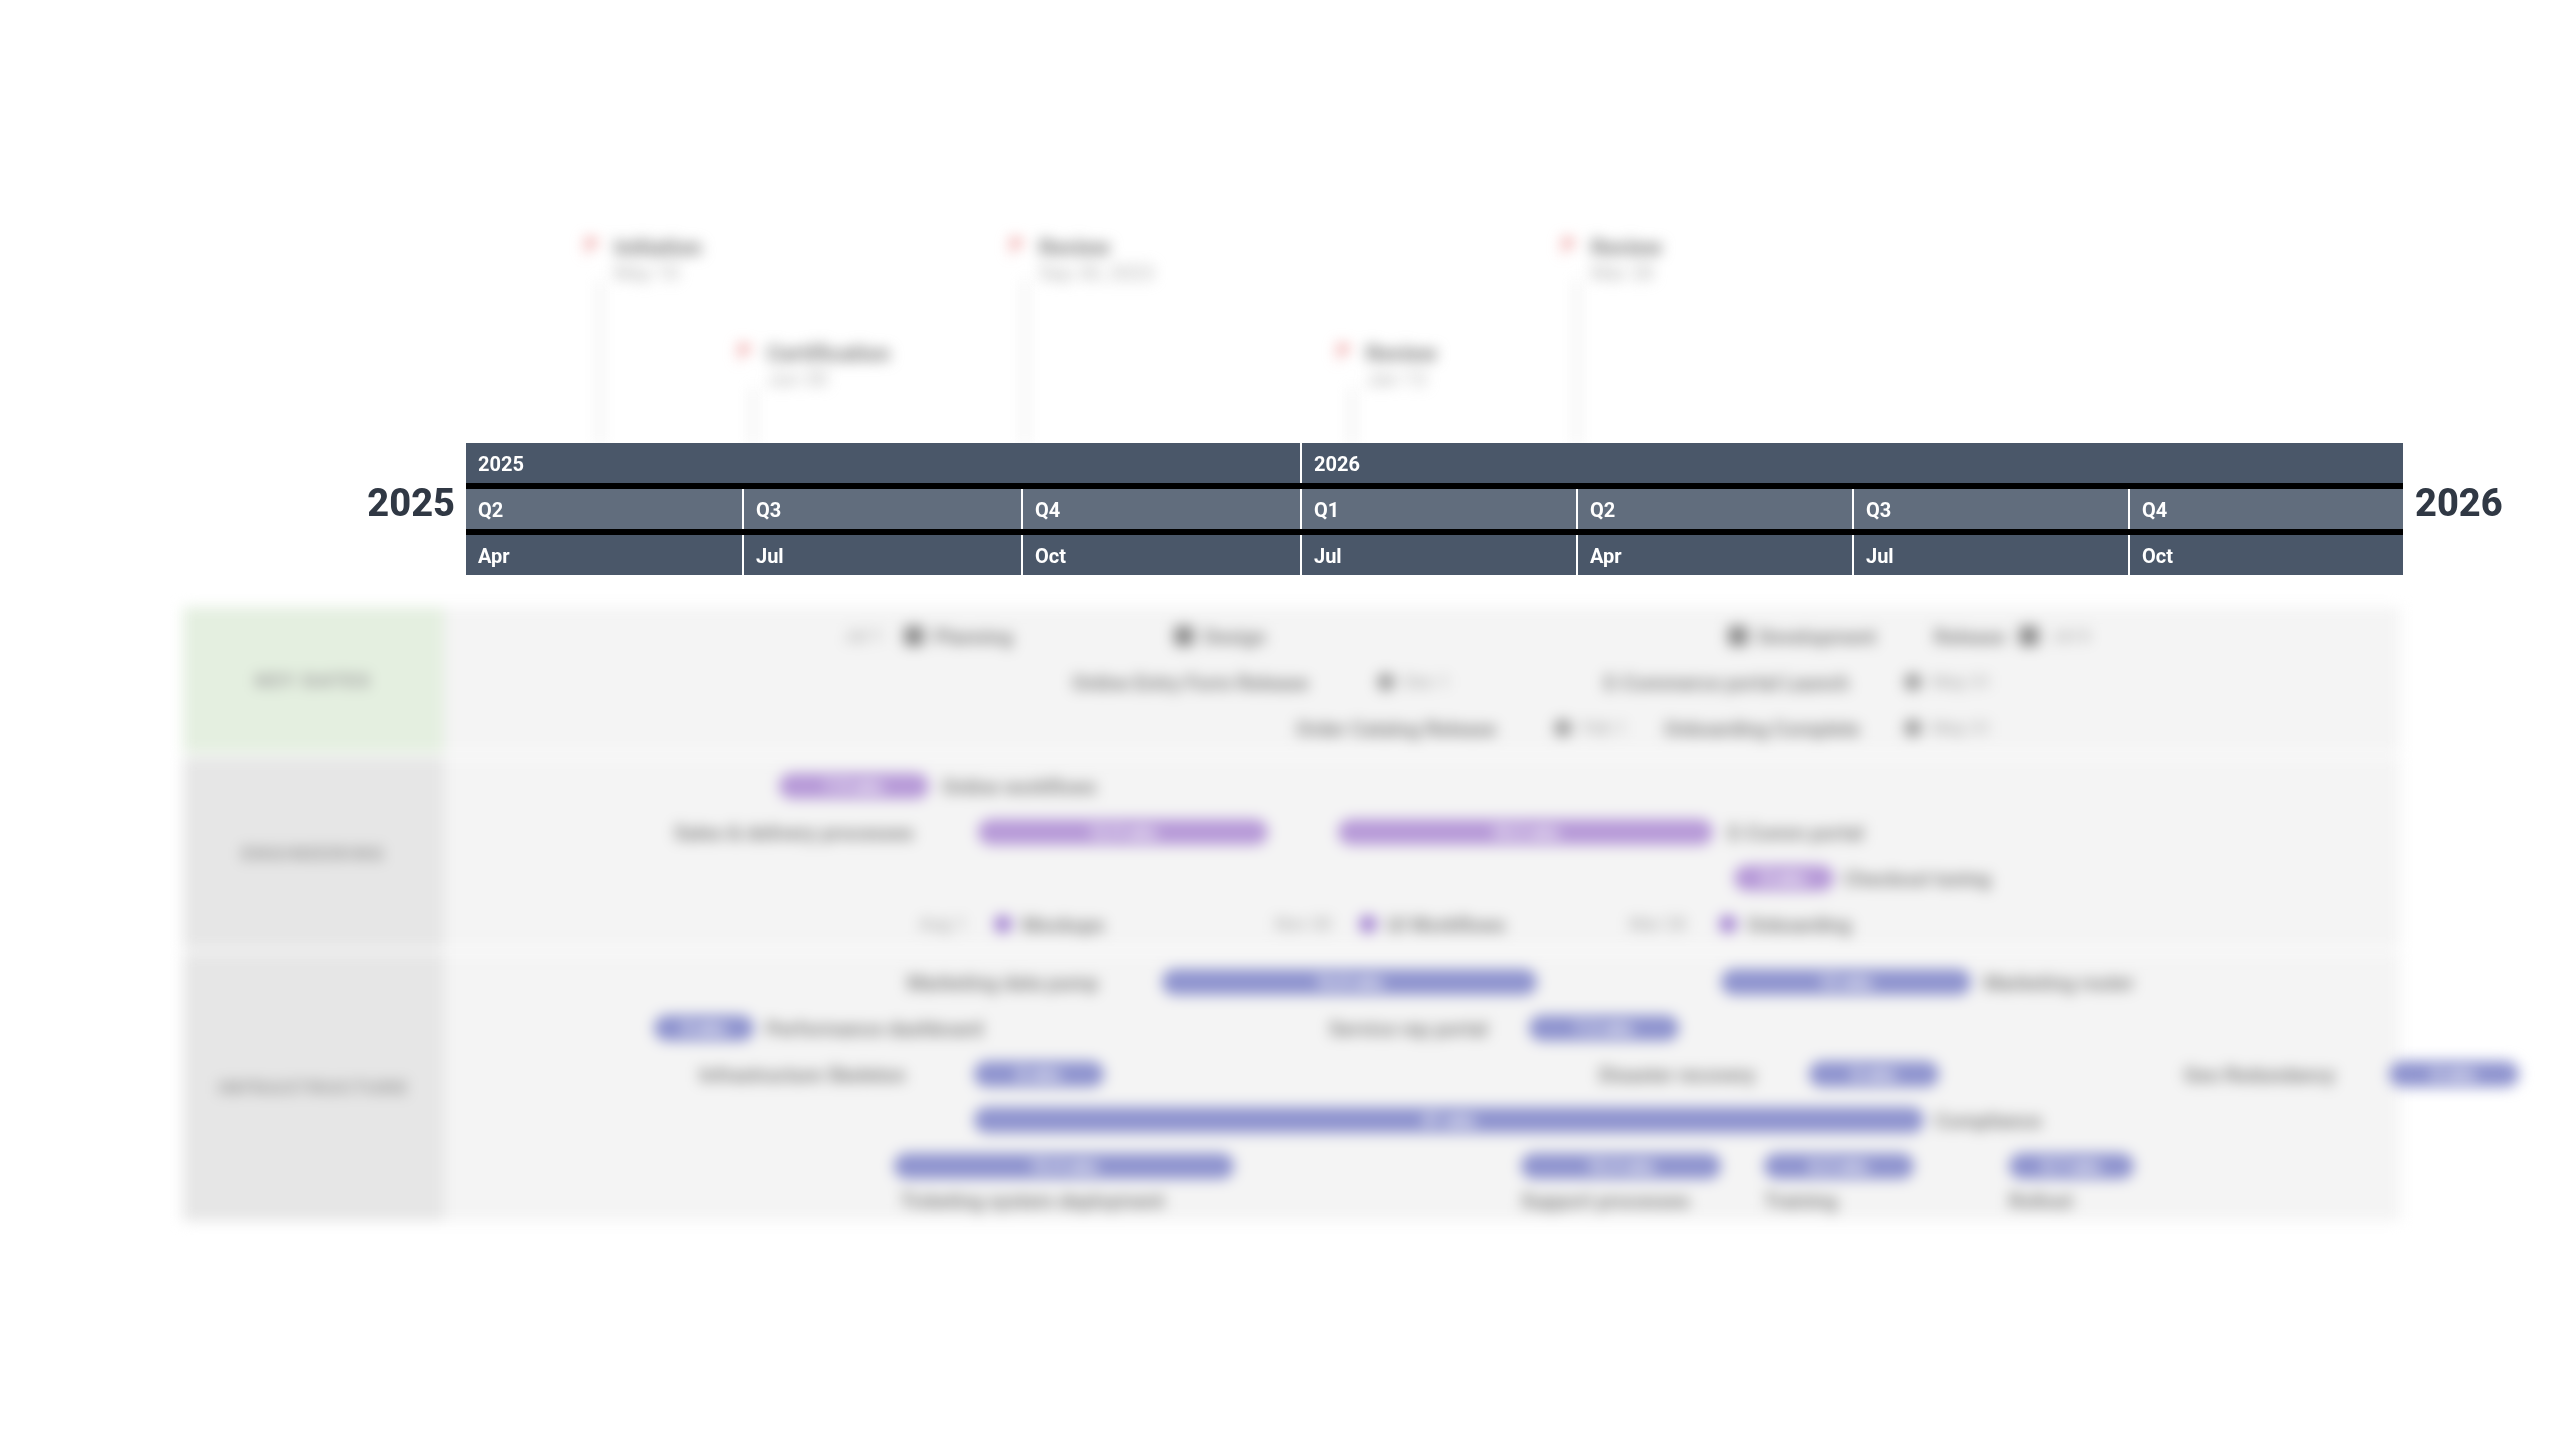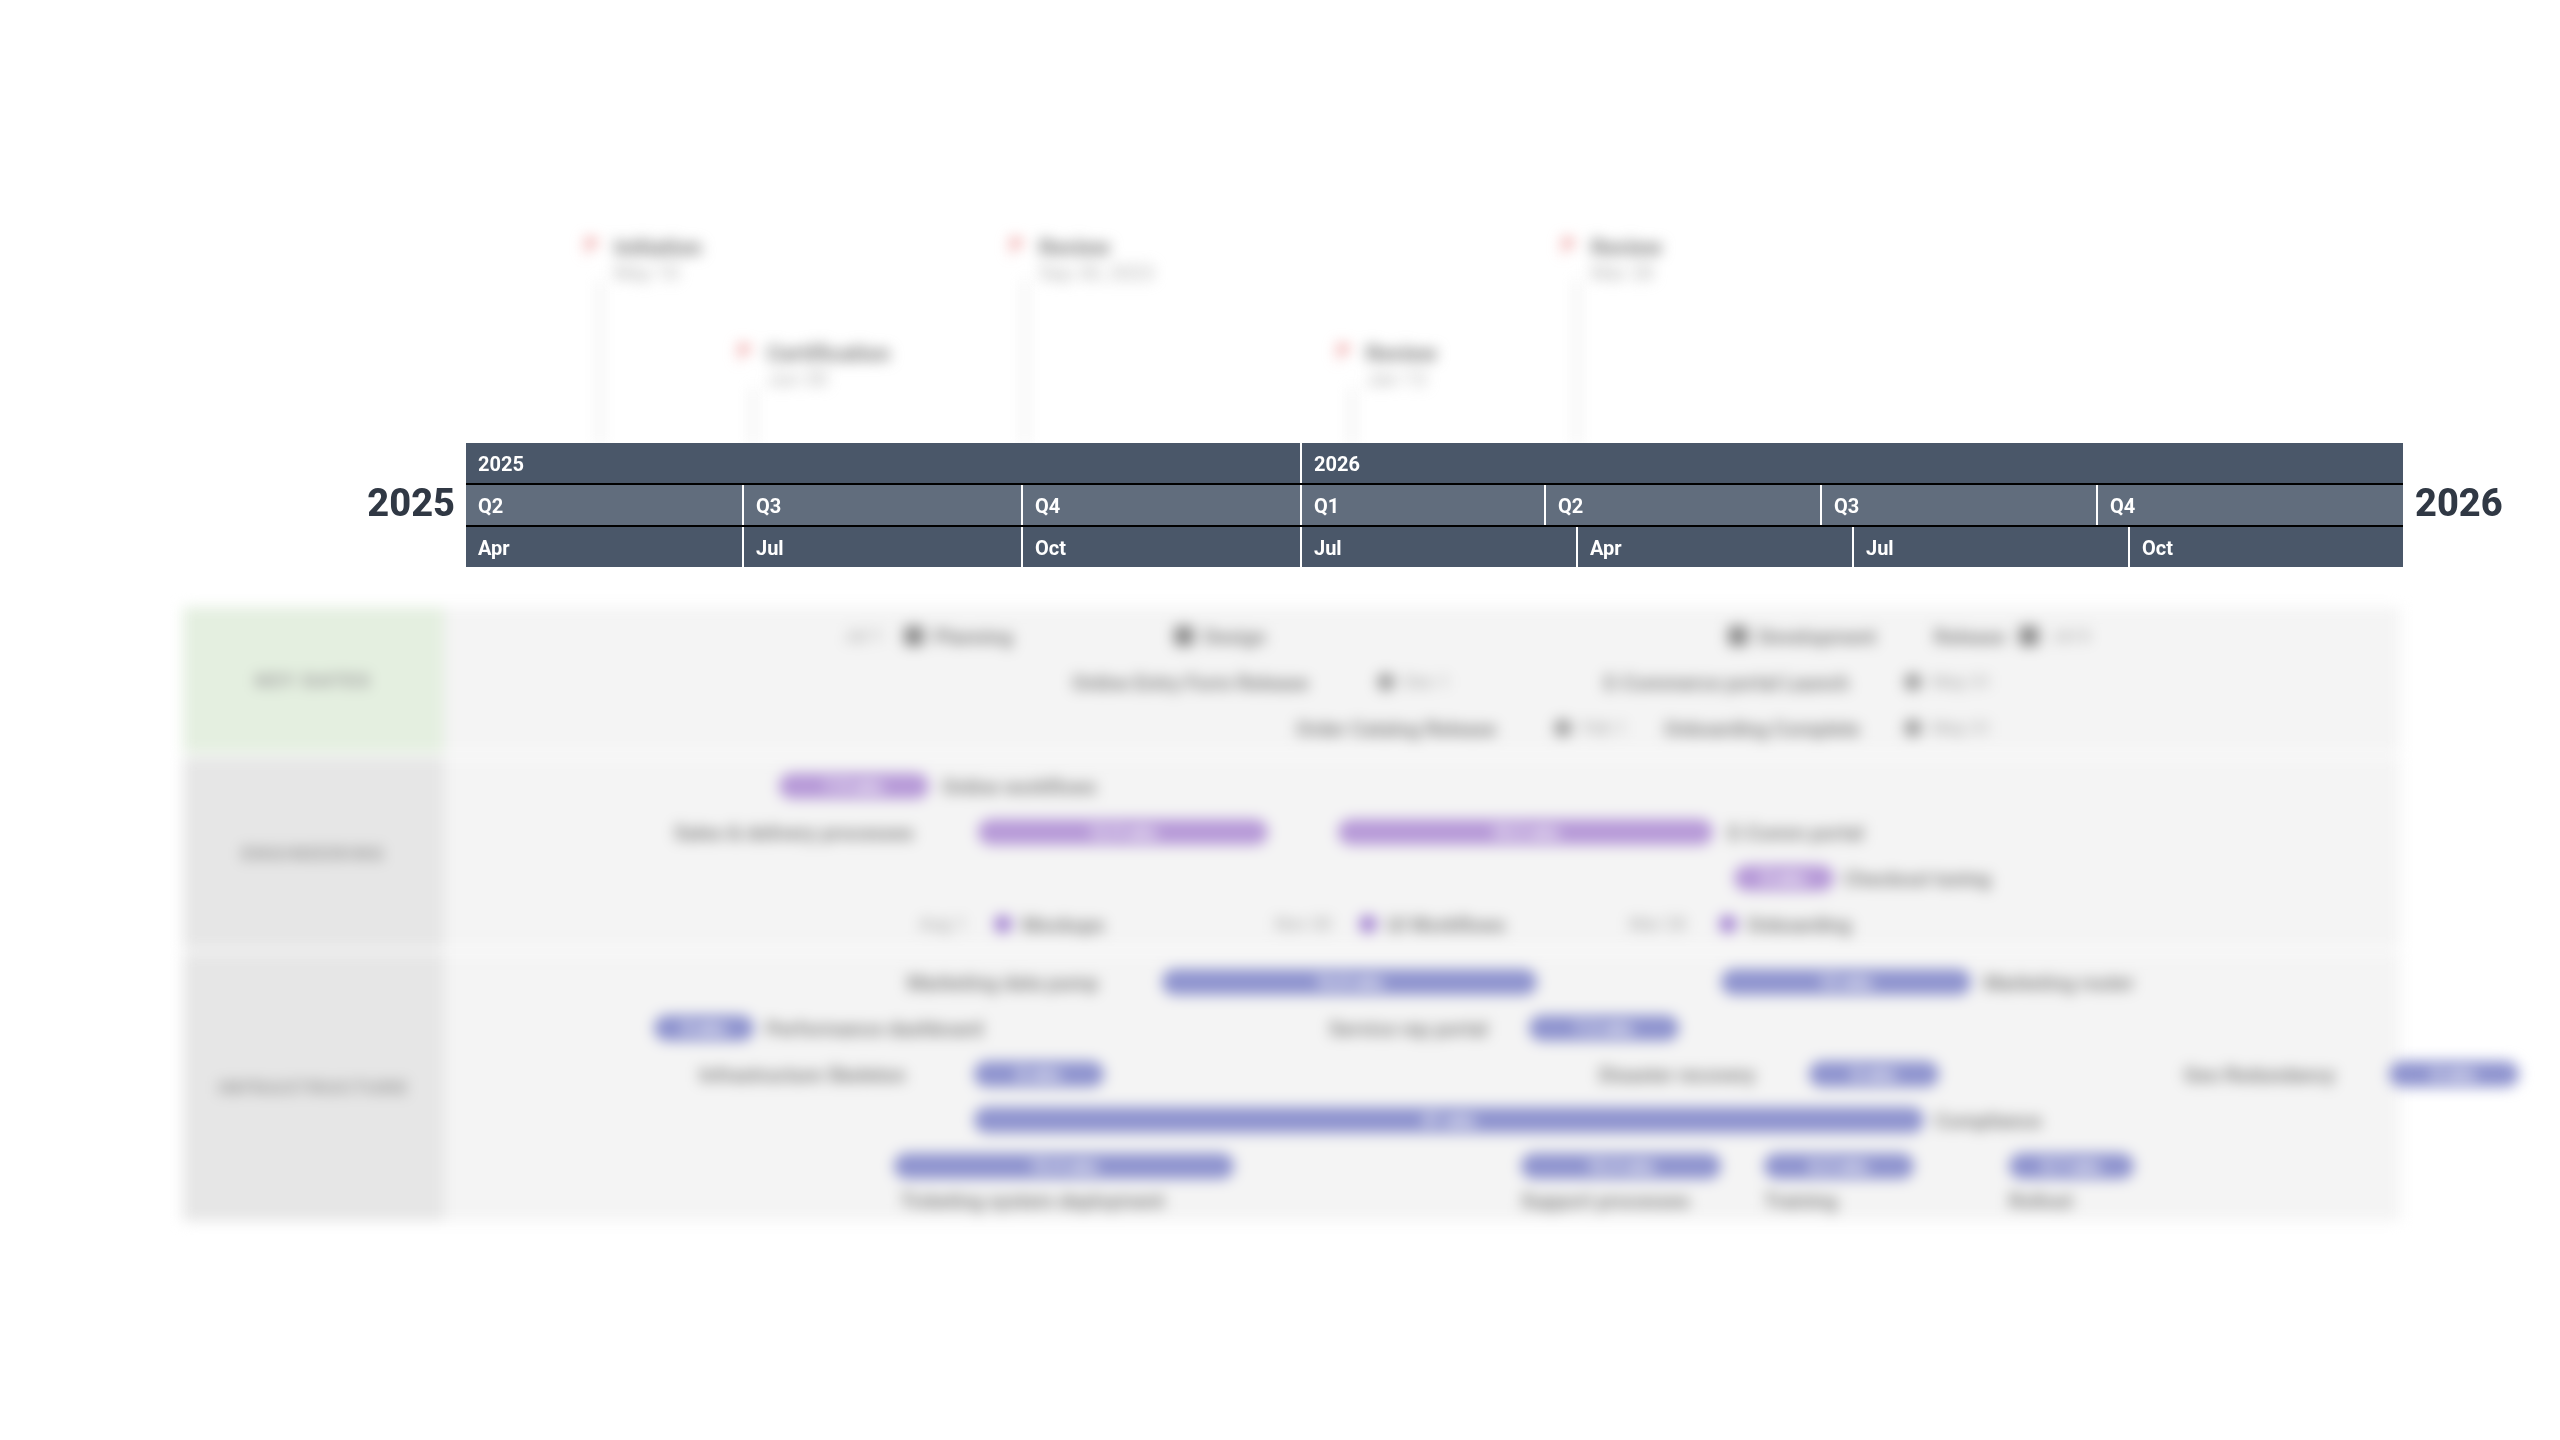--- a/index.html
+++ b/index.html
@@ -13,21 +13,21 @@
 .flag-text{display:flex;flex-direction:column;line-height:1.2}
 .flag-title{font-weight:700;font-size:22px;color:#7a7a7a}
 .flag-date{font-size:20px;color:#b0b0b0}
 .flag-stem{position:absolute;width:2px;background:#d0d0d0}
 
 
 .yearlabel{position:absolute;font-weight:800;font-size:38px;color:#303844}
 
 
 .timescale{position:absolute;left:466px;top:443px;width:1937px;color:#fff;font-size:20px;font-weight:700}
-.ts-row{display:flex;border-top:2px solid #000000}
+.ts-row{display:flex;border-top:6px solid #000000}
 .ts-row:first-child{border-top:none}
 .ts-cell{box-sizing:border-box;padding:7px 10px 6px 12px;border-right:2px solid #fff;background:#4a5769;height:40px;display:flex;align-items:center}
 .ts-cell:last-child{border-right:none}
 .ts-alt .ts-cell{background:#616d7d}
 
 
 .lanewrap{position:absolute;left:183px;top:607px;width:2217px}
 .lane{display:flex;margin-bottom:4px}
 .lane-h{background:#e6e6e6;color:#9a9a9a;font-weight:800;font-size:19px;letter-spacing:2px;display:flex;align-items:center;justify-content:center;width:261px;flex:0 0 261px}
 .lane-h.green{background:#e4efe0}
@@ -224,21 +224,21 @@
 
 <div class="timescale">
   <div class="ts-row">
     <div class="ts-cell" style="width:836px">2025</div>
     <div class="ts-cell" style="flex:1">2026</div>
   </div>
   <div class="ts-row ts-alt">
     <div class="ts-cell" style="width:278px">Q2</div>
     <div class="ts-cell" style="width:279px">Q3</div>
     <div class="ts-cell" style="width:279px">Q4</div>
-    <div class="ts-cell" style="width:244px">Q1</div>
+    <div class="ts-cell" style="width:276px">Q1</div>
     <div class="ts-cell" style="width:276px">Q2</div>
     <div class="ts-cell" style="width:276px">Q3</div>
     <div class="ts-cell" style="flex:1">Q4</div>
   </div>
   <div class="ts-row">
     <div class="ts-cell" style="width:278px">Apr</div>
     <div class="ts-cell" style="width:279px">Jul</div>
     <div class="ts-cell" style="width:279px">Oct</div>
     <div class="ts-cell" style="width:276px">Jul</div>
     <div class="ts-cell" style="width:276px">Apr</div>

